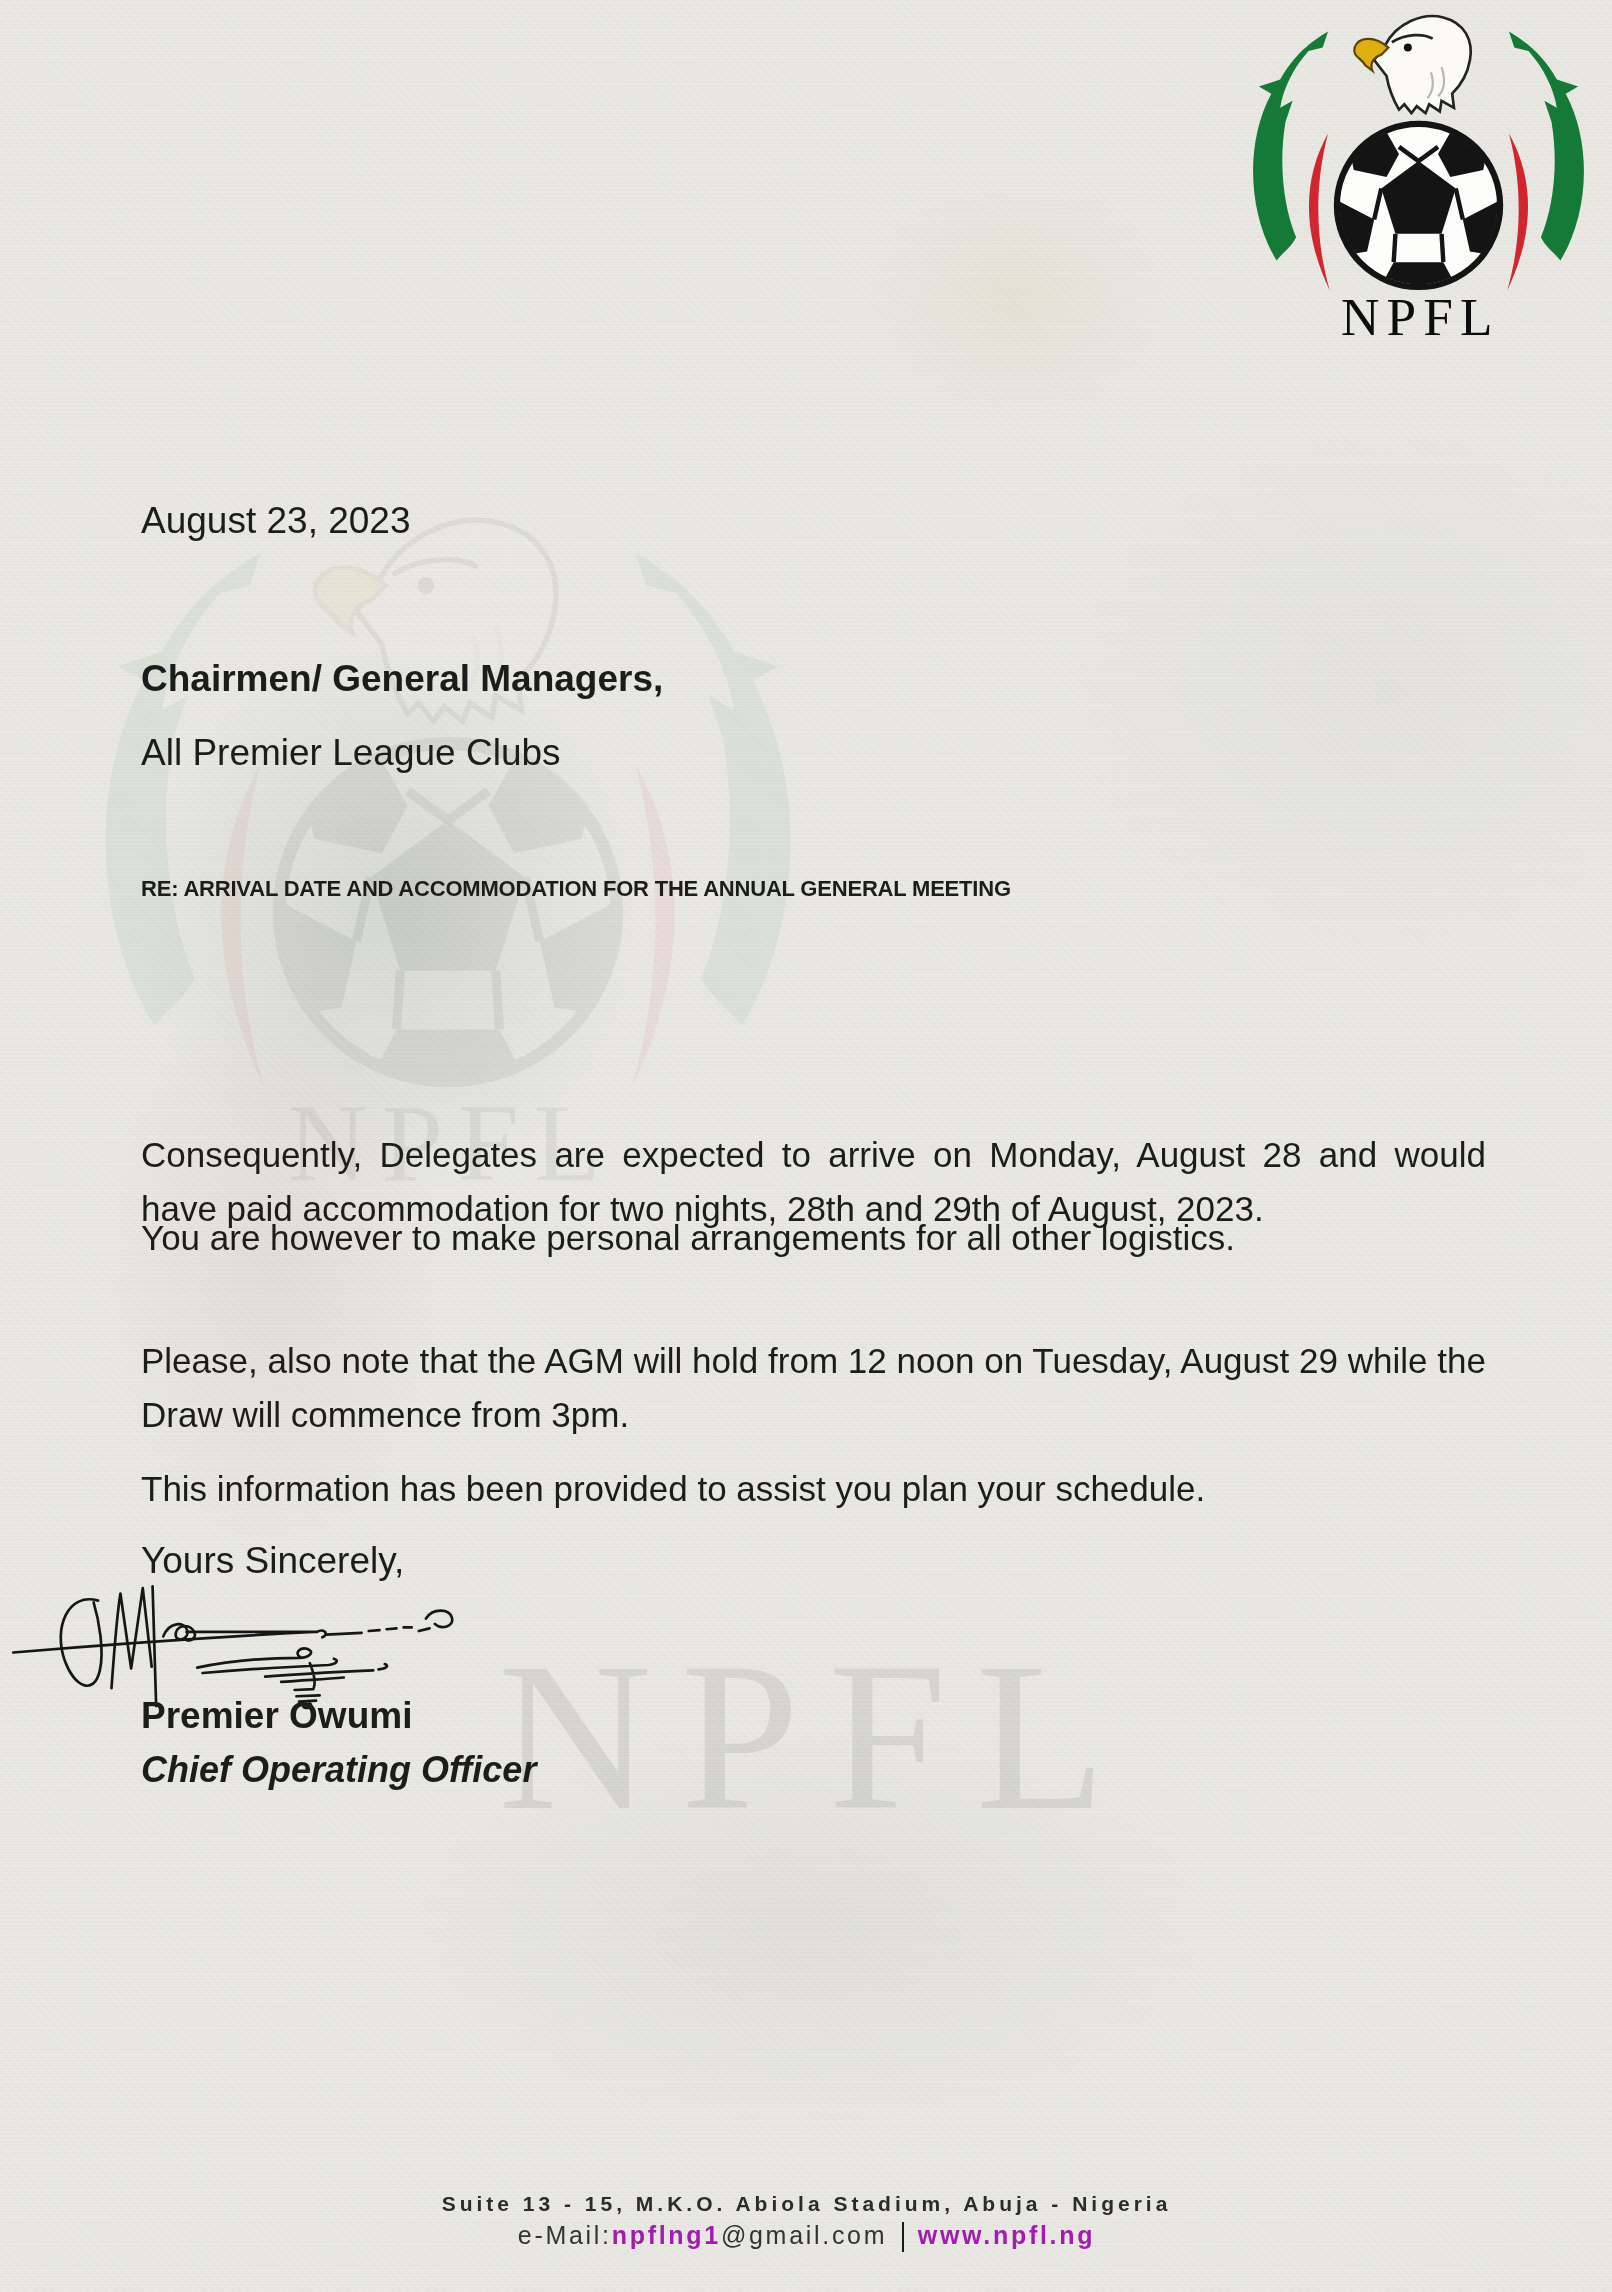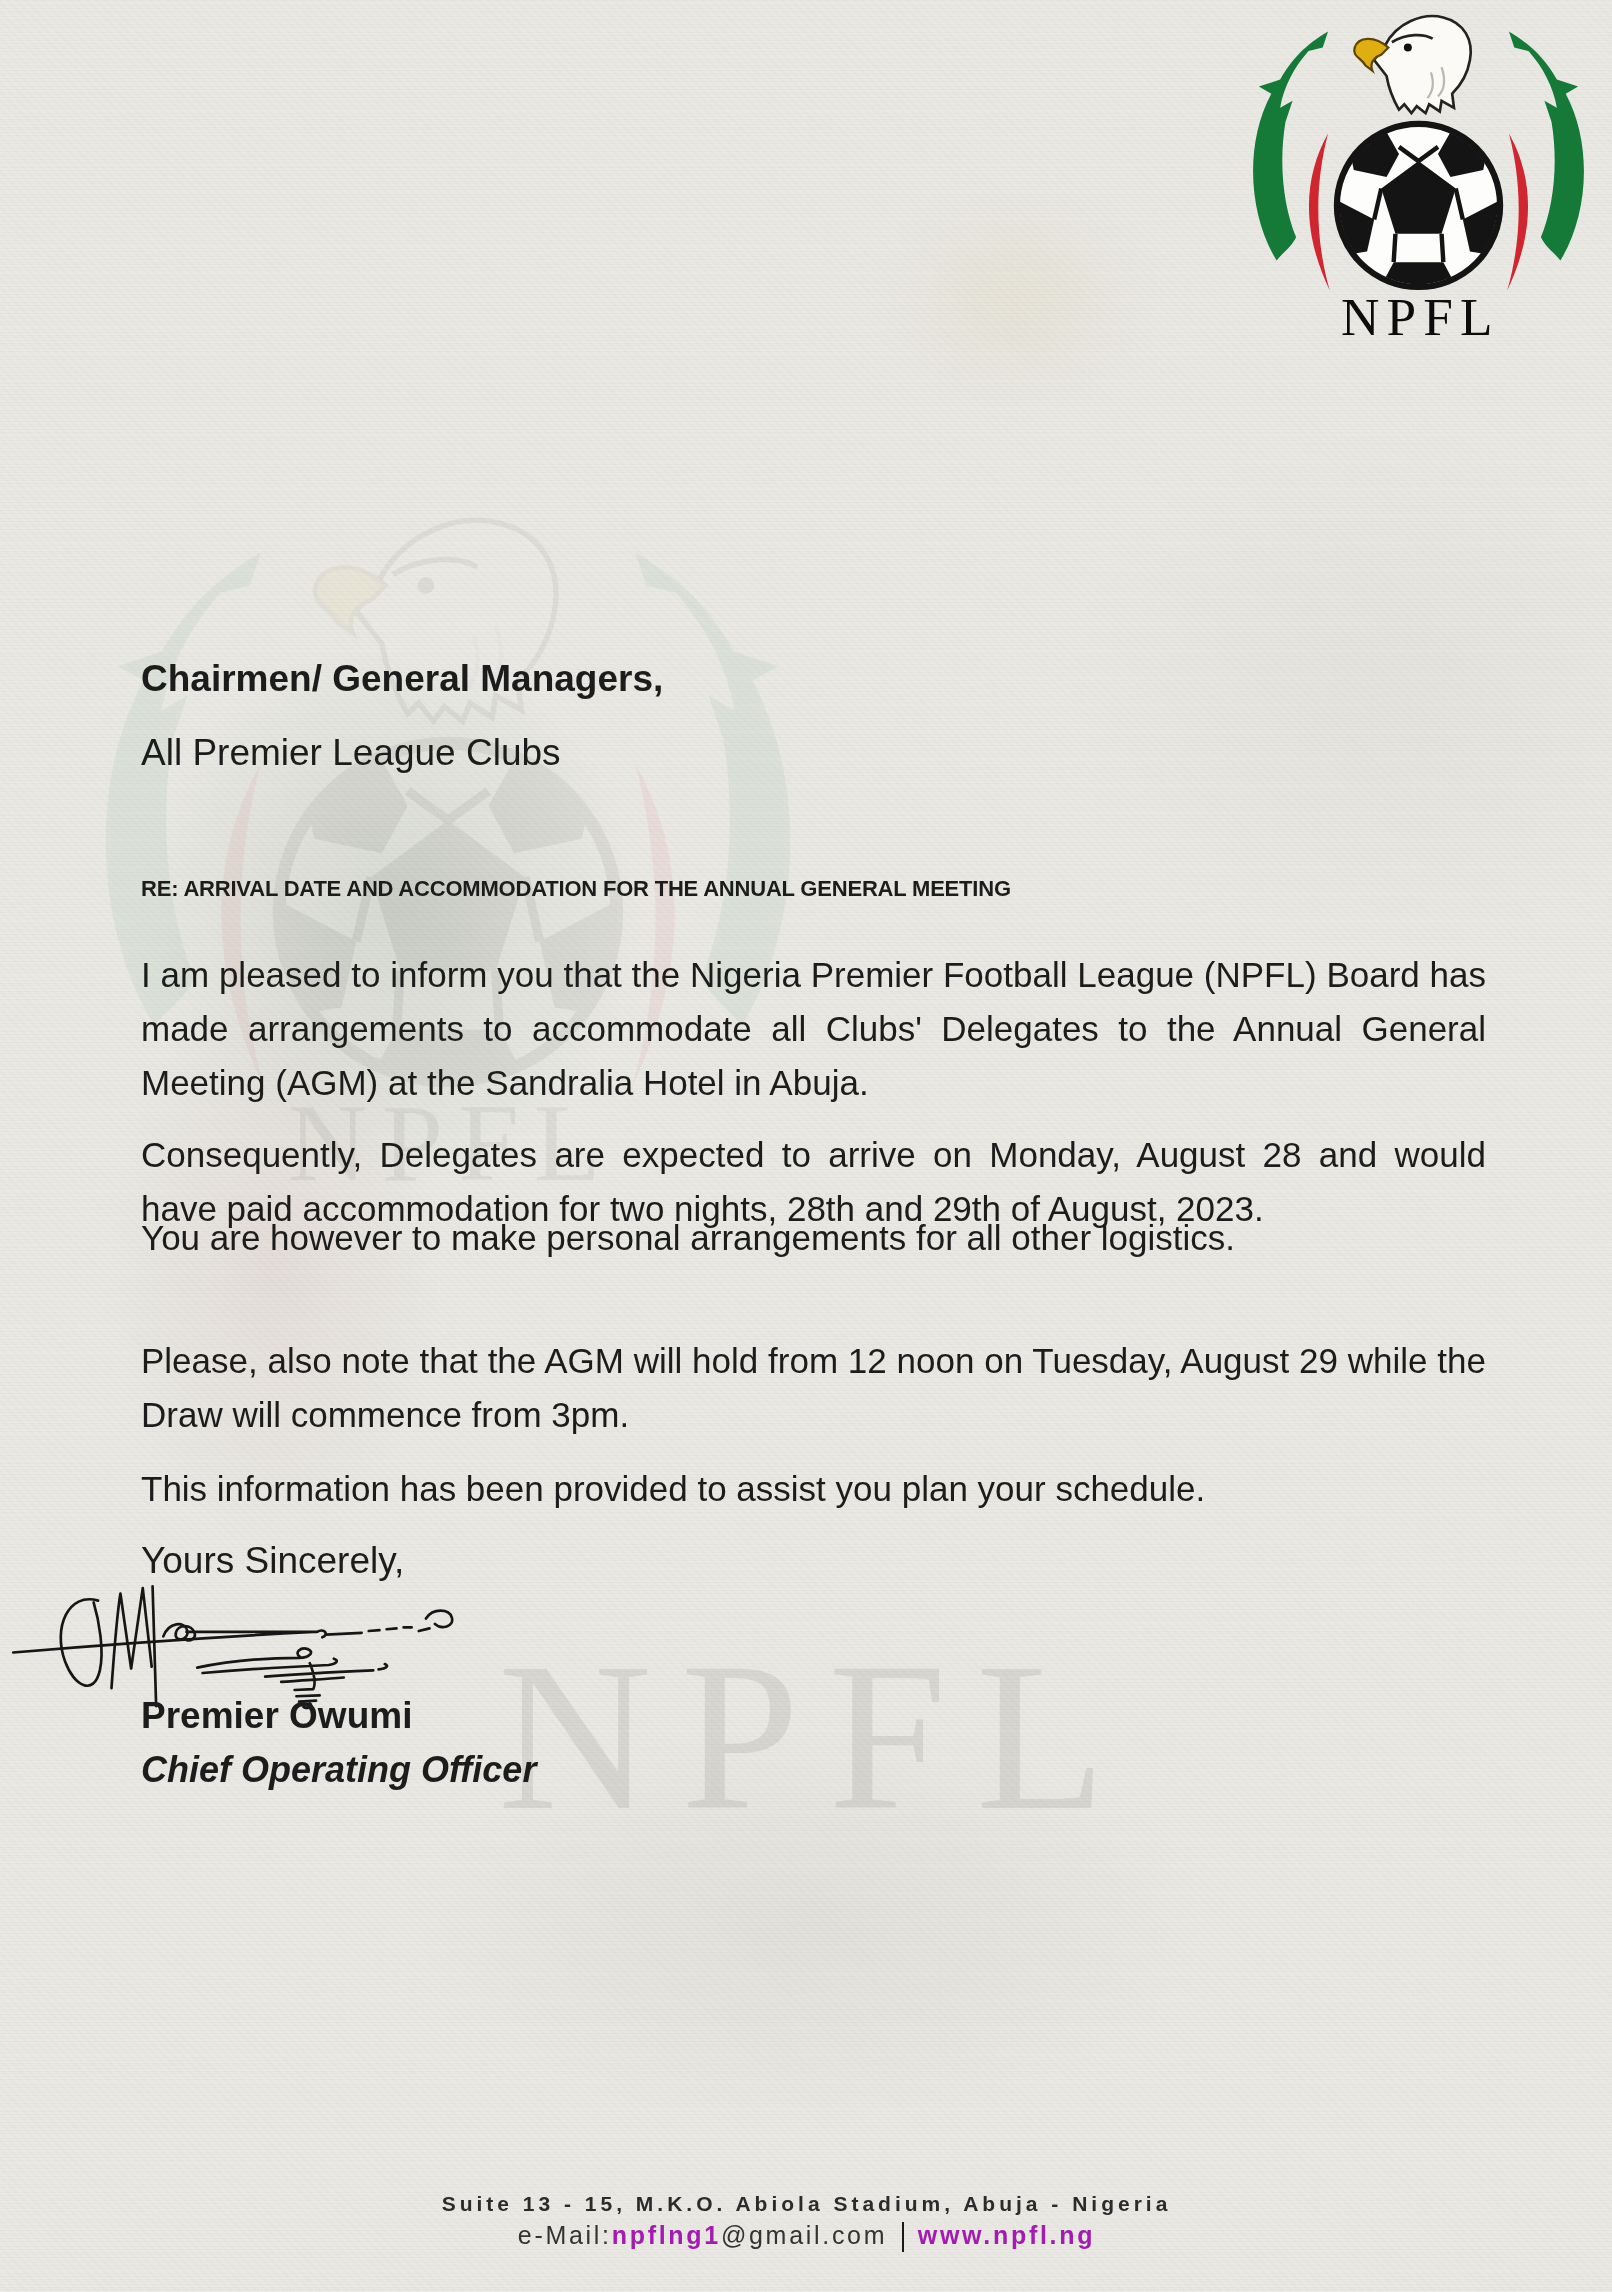--- a/index.html
+++ b/index.html
@@ -86,27 +86,27 @@
 
   <svg class="logo-ghost" viewBox="0 0 400 380">
       <use href="#npfl-logo"></use>
     </svg>
   <div class="npfl-watermark">NPFL</div>
 
   <svg class="logo" viewBox="0 0 400 380">
       <use href="#npfl-logo"></use>
     </svg>
 
+  <div class="abs t41" style="top:494px">August 23, 2023</div>
 
   <div class="abs t41 bold" style="top:652px">Chairmen/ General Managers,</div>
   <div class="abs t41" style="top:726px">All Premier League Clubs</div>
 
   <div class="abs subject" style="top:876px">RE: ARRIVAL DATE AND ACCOMMODATION FOR THE ANNUAL GENERAL MEETING</div>
 
-  <p class="abs body-par" style="top:948px">I am pleased to inform you that the Nigeria Premier Football League (NPFL) Board has made arrangements to accommodate all Clubs' Delegates to the Annual General Meeting (AGM) at the Sandralia Hotel in Abuja.</p>
   <p class="abs body-par" style="top:1128px">Consequently, Delegates are expected to arrive on Monday, August 28 and would have paid accommodation for two nights, 28th and 29th of August, 2023.</p>
   <p class="abs body-par" style="top:1211px">You are however to make personal arrangements for all other logistics.</p>
   <p class="abs body-par" style="top:1334px">Please, also note that the AGM will hold from 12 noon on Tuesday, August 29 while the Draw will commence from 3pm.</p>
   <p class="abs body-par" style="top:1462px">This information has been provided to assist you plan your schedule.</p>
 
   <div class="abs t41" style="top:1534px">Yours Sincerely,</div>
 
   <svg class="sig" viewBox="0 0 505 150">
     <path d="M2 80 C120 70 240 62 338 57 M196 57 L342 57 M342 57 C350 52 356 60 348 63 M352 60 L392 58
              M400 56 L412 55 M420 54 L431 53 M439 52 L448 52

